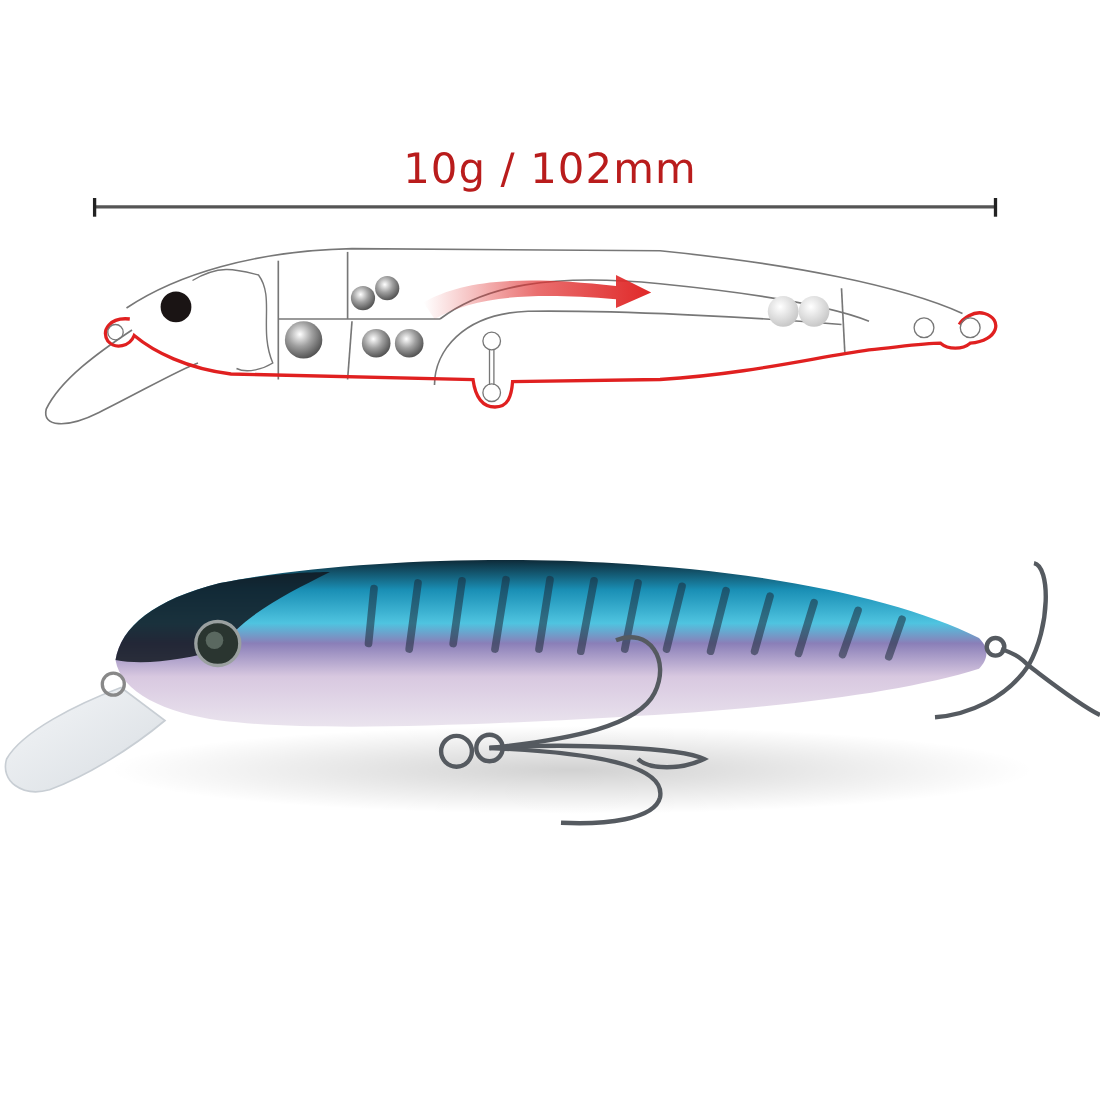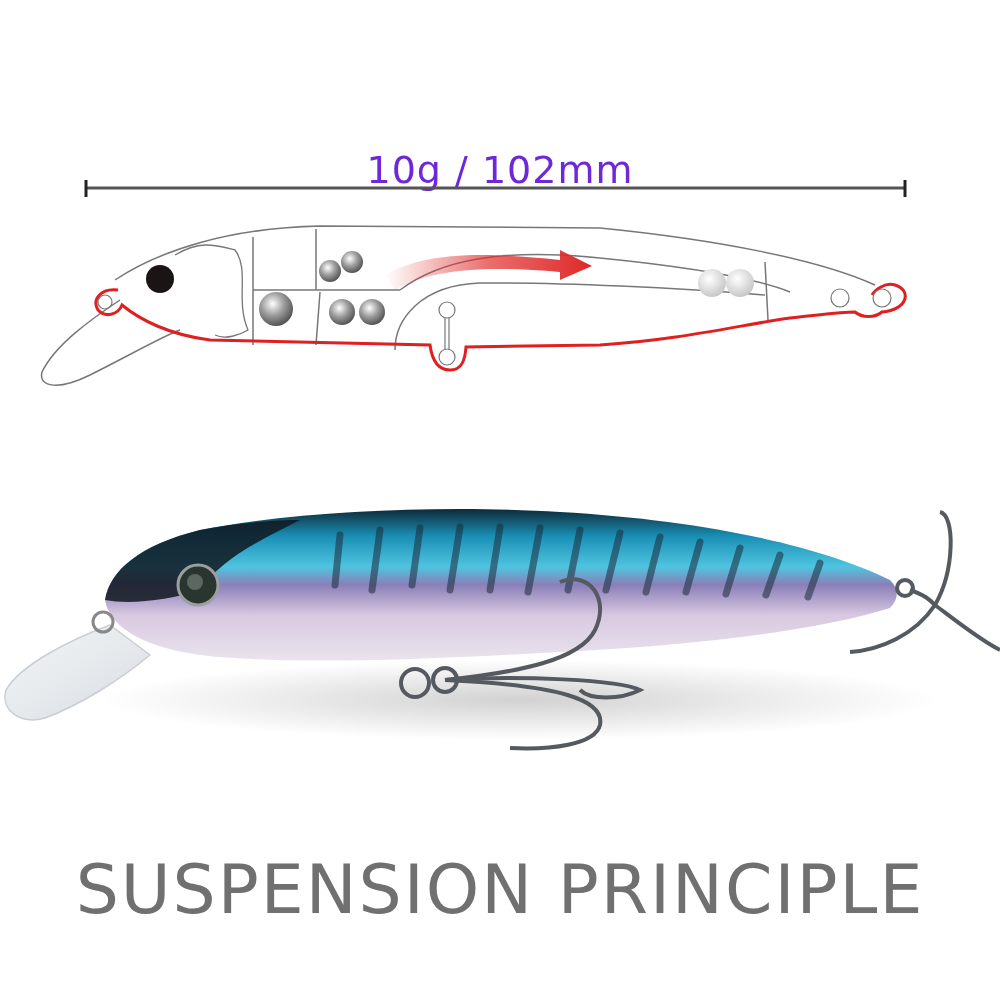--- a/index.html
+++ b/index.html
@@ -1,18 +1,18 @@
 <!DOCTYPE html>
 <html><head>
 <meta charset="utf-8">
 <style>
   html, body { margin:0; padding:0; background:#ffffff; }
   .canvas { position:relative; width:1000px; height:1000px; background:#ffffff; overflow:hidden; }
-  .dim-label { position:absolute; left:0; width:1000px; top:148px; text-align:center;
-    font-family:"DejaVu Sans", sans-serif; font-size:38px; color:#6d28d9; letter-spacing:1px; }
+  .dim-label { position:absolute; left:0; width:1000px; top:131px; text-align:center;
+    font-family:"DejaVu Sans", sans-serif; font-size:38px; color:#b91c1c; letter-spacing:1px; }
   .title { position:absolute; left:0; width:1000px; top:850px; text-align:center;
     font-family:"DejaVu Sans", sans-serif; font-size:68px; color:#707070; letter-spacing:2px; }
   svg { position:absolute; left:0; top:0; }
 </style>
 </head>
 <body>
 
 <div class="canvas">
 
   <div class="dim-label">10g / 102mm</div>
@@ -140,14 +140,13 @@
 
       <g fill="none" stroke="#555a60" stroke-width="4">
         <circle cx="905" cy="588" r="8"></circle>
         <path d="M910 590 C 925 595, 930 600, 935 605"></path>
         <path d="M940 512 C 955 515, 955 570, 935 605 C 915 635, 880 650, 850 652"></path>
         <path d="M935 605 C 955 620, 980 640, 1000 650"></path>
       </g>
     </g>
   </svg>
 
-  <div class="title">SUSPENSION PRINCIPLE</div>
 </div>
 
 </body></html>

